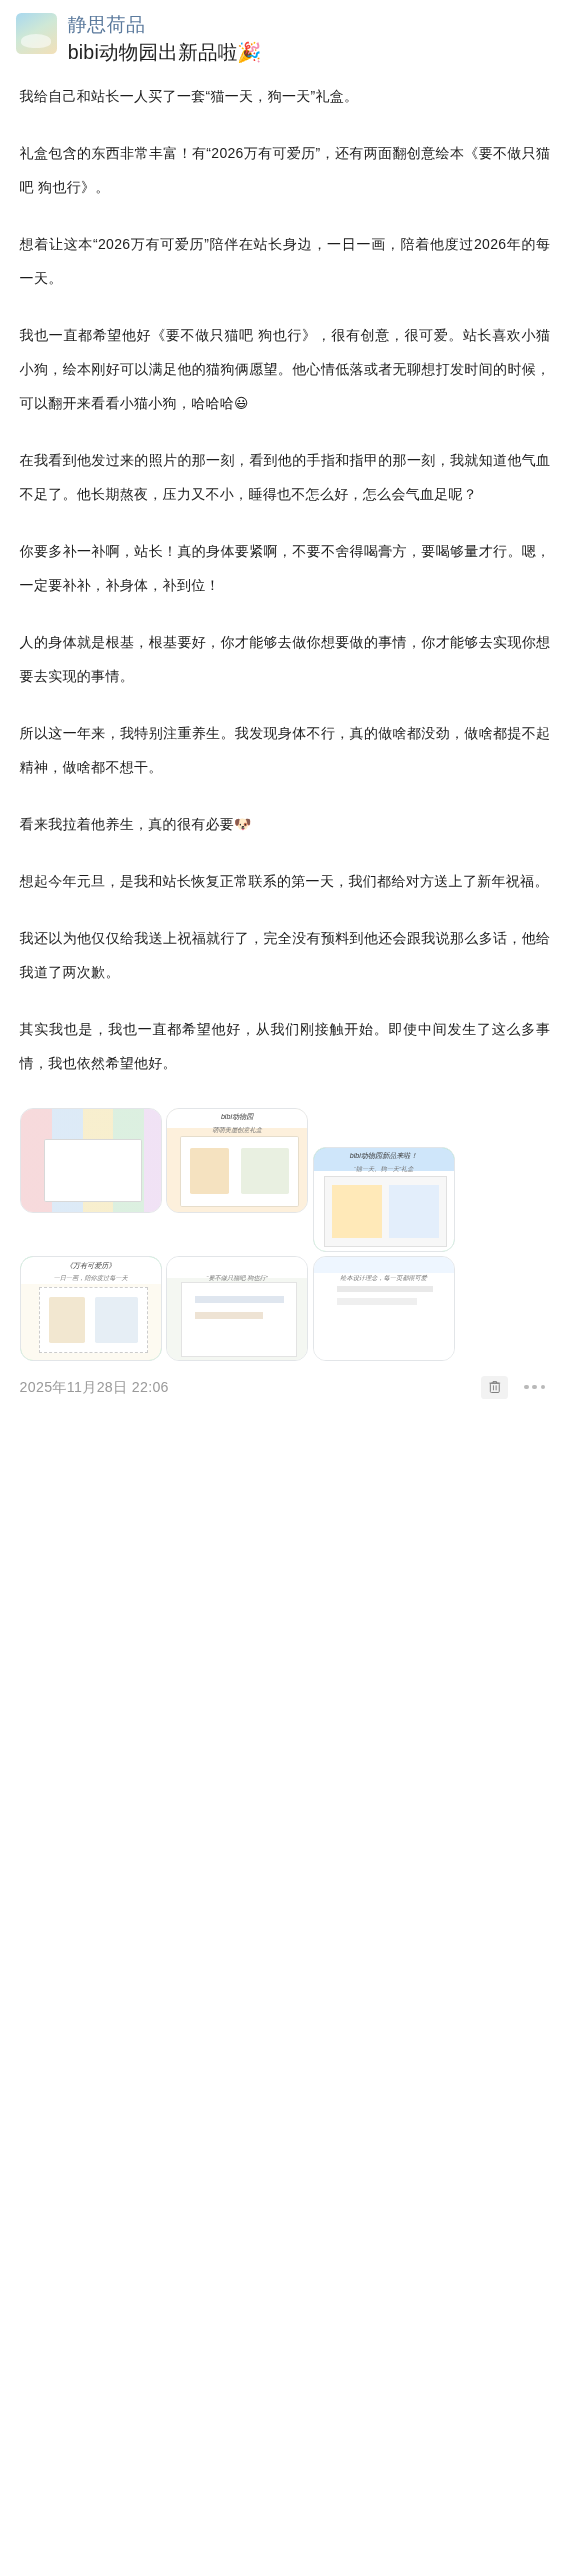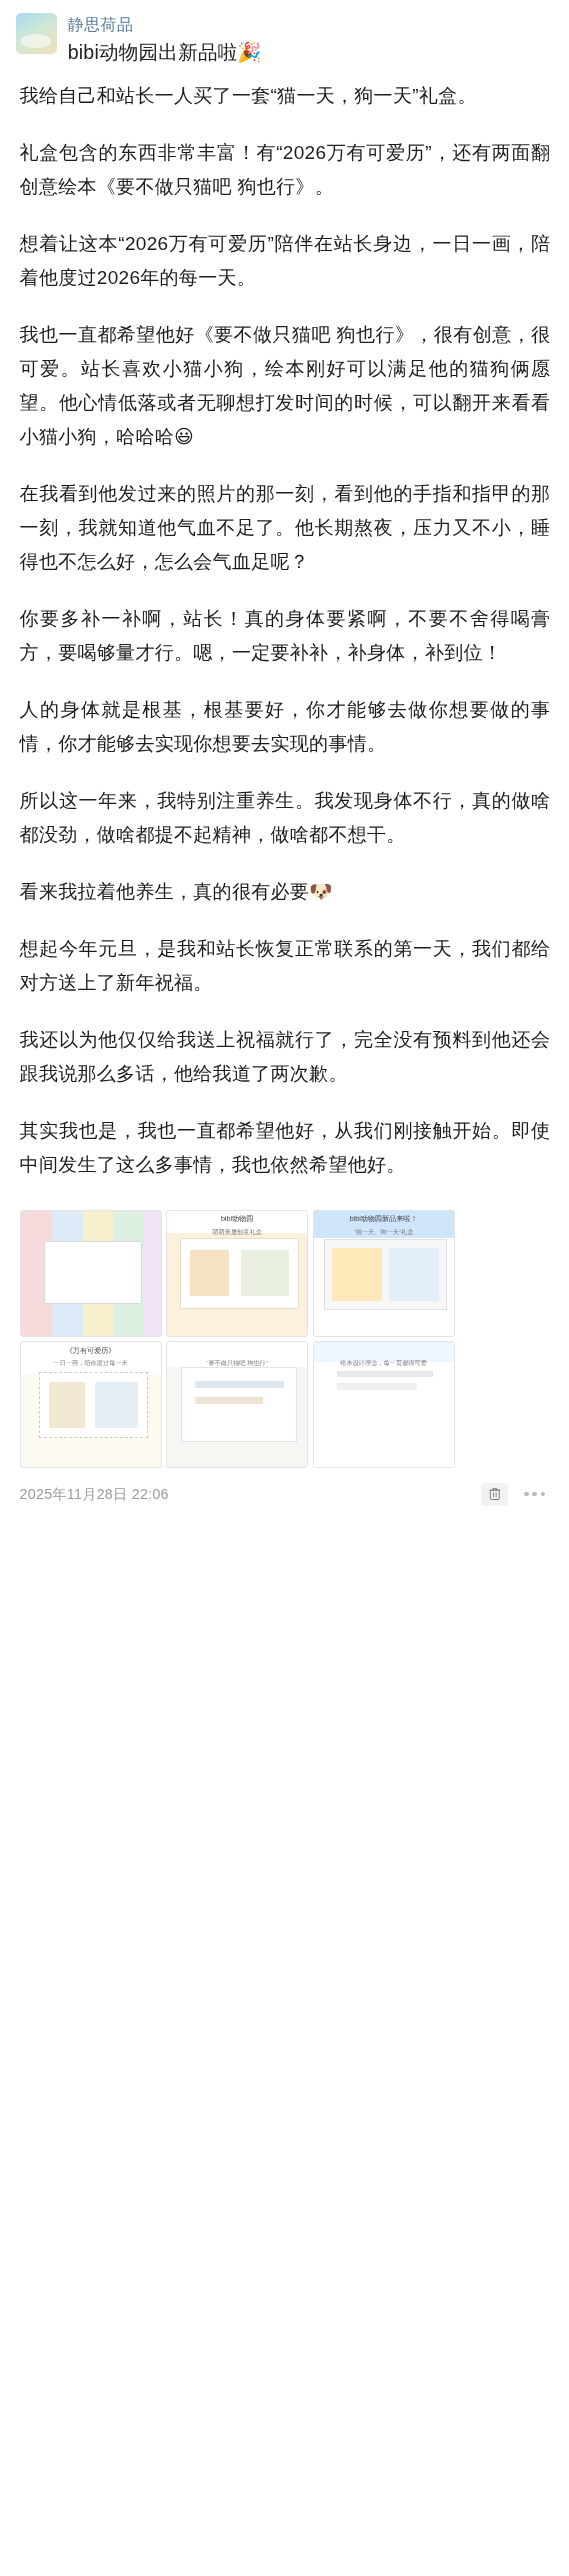--- a/index.html
+++ b/index.html
@@ -43,61 +43,62 @@
     width: 30px;
     height: 14.2px;
     background: rgba(255,255,255,0.55);
     border-radius: 50% 50% 40% 40%;
   }
   .header-text {
     margin-left: 10.7px;
     padding-top: 0.9px;
   }
   .author-name {
-    font-size: 16px;
+    font-size: 19px;
     color: #5b7a9d;
     line-height: 23px;
     letter-spacing: 0.4px;
   }
   .post-title {
     font-size: 19.6px;
     color: #222;
     line-height: 27px;
     margin-top: 2.7px;
     letter-spacing: 0.2px;
   }
   
   .post-body {
     padding: 9px 19.6px 0 19.6px;
   }
   .para {
-    font-size: 19px;
+    font-size: 14px;
     line-height: 34px;
     color: #1c1c1c;
     margin: 0 0 23px 0;
     letter-spacing: 0.3px;
     text-align: justify;
     word-break: break-word;
   }
   
   .image-grid {
     display: grid;
     grid-template-columns: repeat(3, 142px);
     grid-gap: 4.5px;
     padding: 5.3px 19.6px 0 19.6px;
   }
   .thumb {
     width: 142px;
-    height: 127px;
-    border-radius: 3px;
+    height: 105px;
+    border-radius: 13px;
     position: relative;
     overflow: hidden;
     background: #eceff1;
     box-sizing: border-box;
     border: 0.9px solid #e2e5e8;
+    font-style: italic;
   }
   .thumb .t-label {
     position: absolute;
     left: 0;
     right: 0;
     top: 4.5px;
     text-align: center;
     font-size: 7.1px;
     color: #3a3a3a;
     line-height: 9.8px;
@@ -130,21 +131,21 @@
   }
   .t1 .card {
     position: absolute; left: 23px; top: 30px; width: 96px; height: 61px;
     background: #fff; border: 0.9px solid #d8d8d8; border-radius: 1.8px;
   }
   .t2 { background: #fdf3e0; }
   .t2 .art { position:absolute; inset:0; background:linear-gradient(180deg,#fff 0 18%, #fdf0dc 18% 100%); }
   .t2 .card { position:absolute; left:12.5px; top:27px; width:117px; height:69px; background:#fff; border:0.9px solid #e6ddcb; border-radius:1.8px; }
   .t2 .card::before { content:""; position:absolute; left:9px; top:10.7px; width:39px; height:46px; background:#f5e2c0; border-radius:1.8px; }
   .t2 .card::after  { content:""; position:absolute; right:9px; top:10.7px; width:48px; height:46px; background:#e9f0e1; border-radius:1.8px; }
-  .t3 { background: #86efac; }
+  .t3 { background: #86efac; margin-top: 39px; }
   .t3 .art { position:absolute; inset:0; background:linear-gradient(180deg,#cfe6fa 0 22%, #ffffff 22% 100%); }
   .t3 .card { position:absolute; left:10.7px; top:28.5px; width:121px; height:69px; background:#f7f7f7; border:0.9px solid #e0e0e0; }
   .t3 .card::before { content:""; position:absolute; left:7.1px; top:7.1px; width:50px; height:53px; background:#ffe9b8; }
   .t3 .card::after  { content:""; position:absolute; right:7.1px; top:7.1px; width:50px; height:53px; background:#e3eefb; }
   .t4 { background: #86efac; }
   .t4 .art { position:absolute; inset:0; background:linear-gradient(180deg,#ffffff 0 26%, #fdfaf1 26% 100%); }
   .t4 .card { position:absolute; left:18px; top:30px; width:107px; height:64px; background:#fff; border:0.9px dashed #ccc; }
   .t4 .card::before { content:""; position:absolute; left:9px; top:9px; width:36px; height:46px; background:#f2e7d0; border-radius:1.8px; }
   .t4 .card::after { content:""; position:absolute; right:9px; top:9px; width:43px; height:46px; background:#e6eef5; border-radius:1.8px; }
   .t5 { background: #ffffff; }

